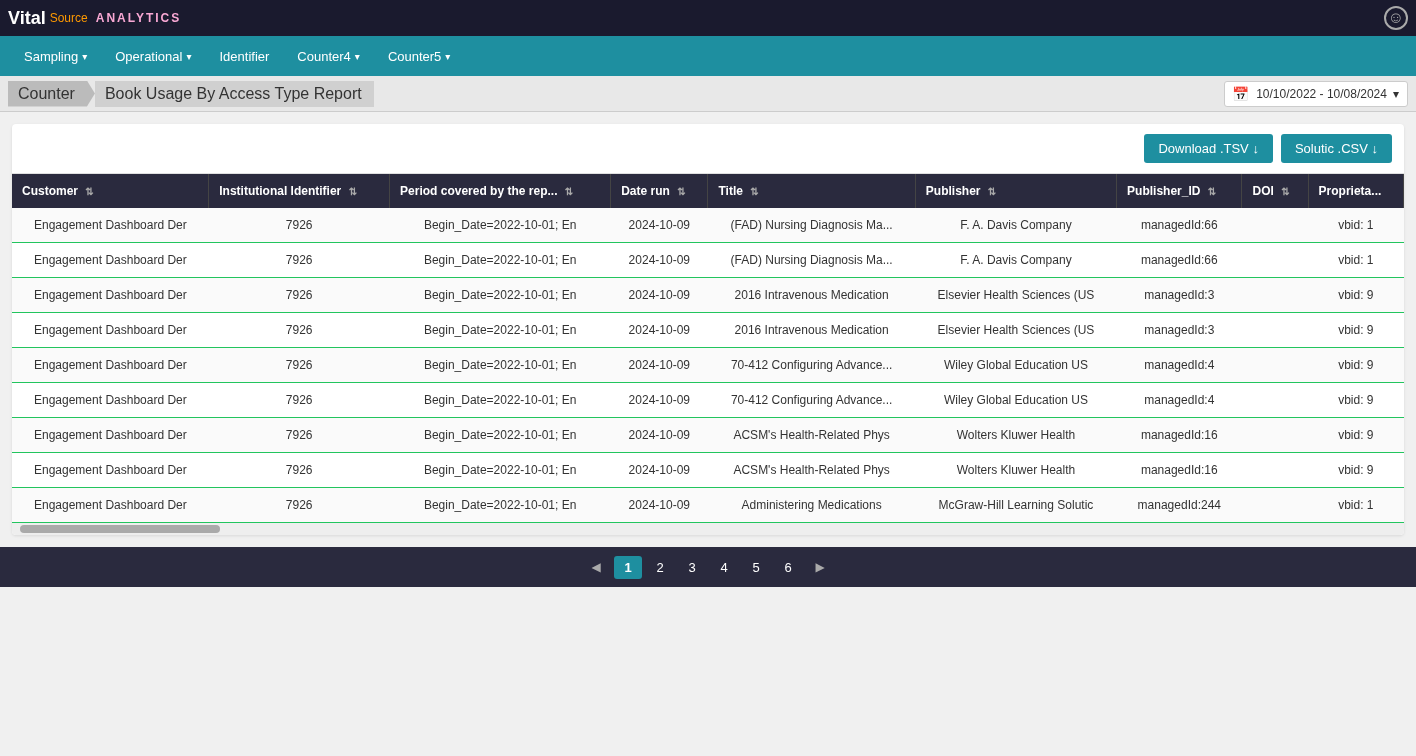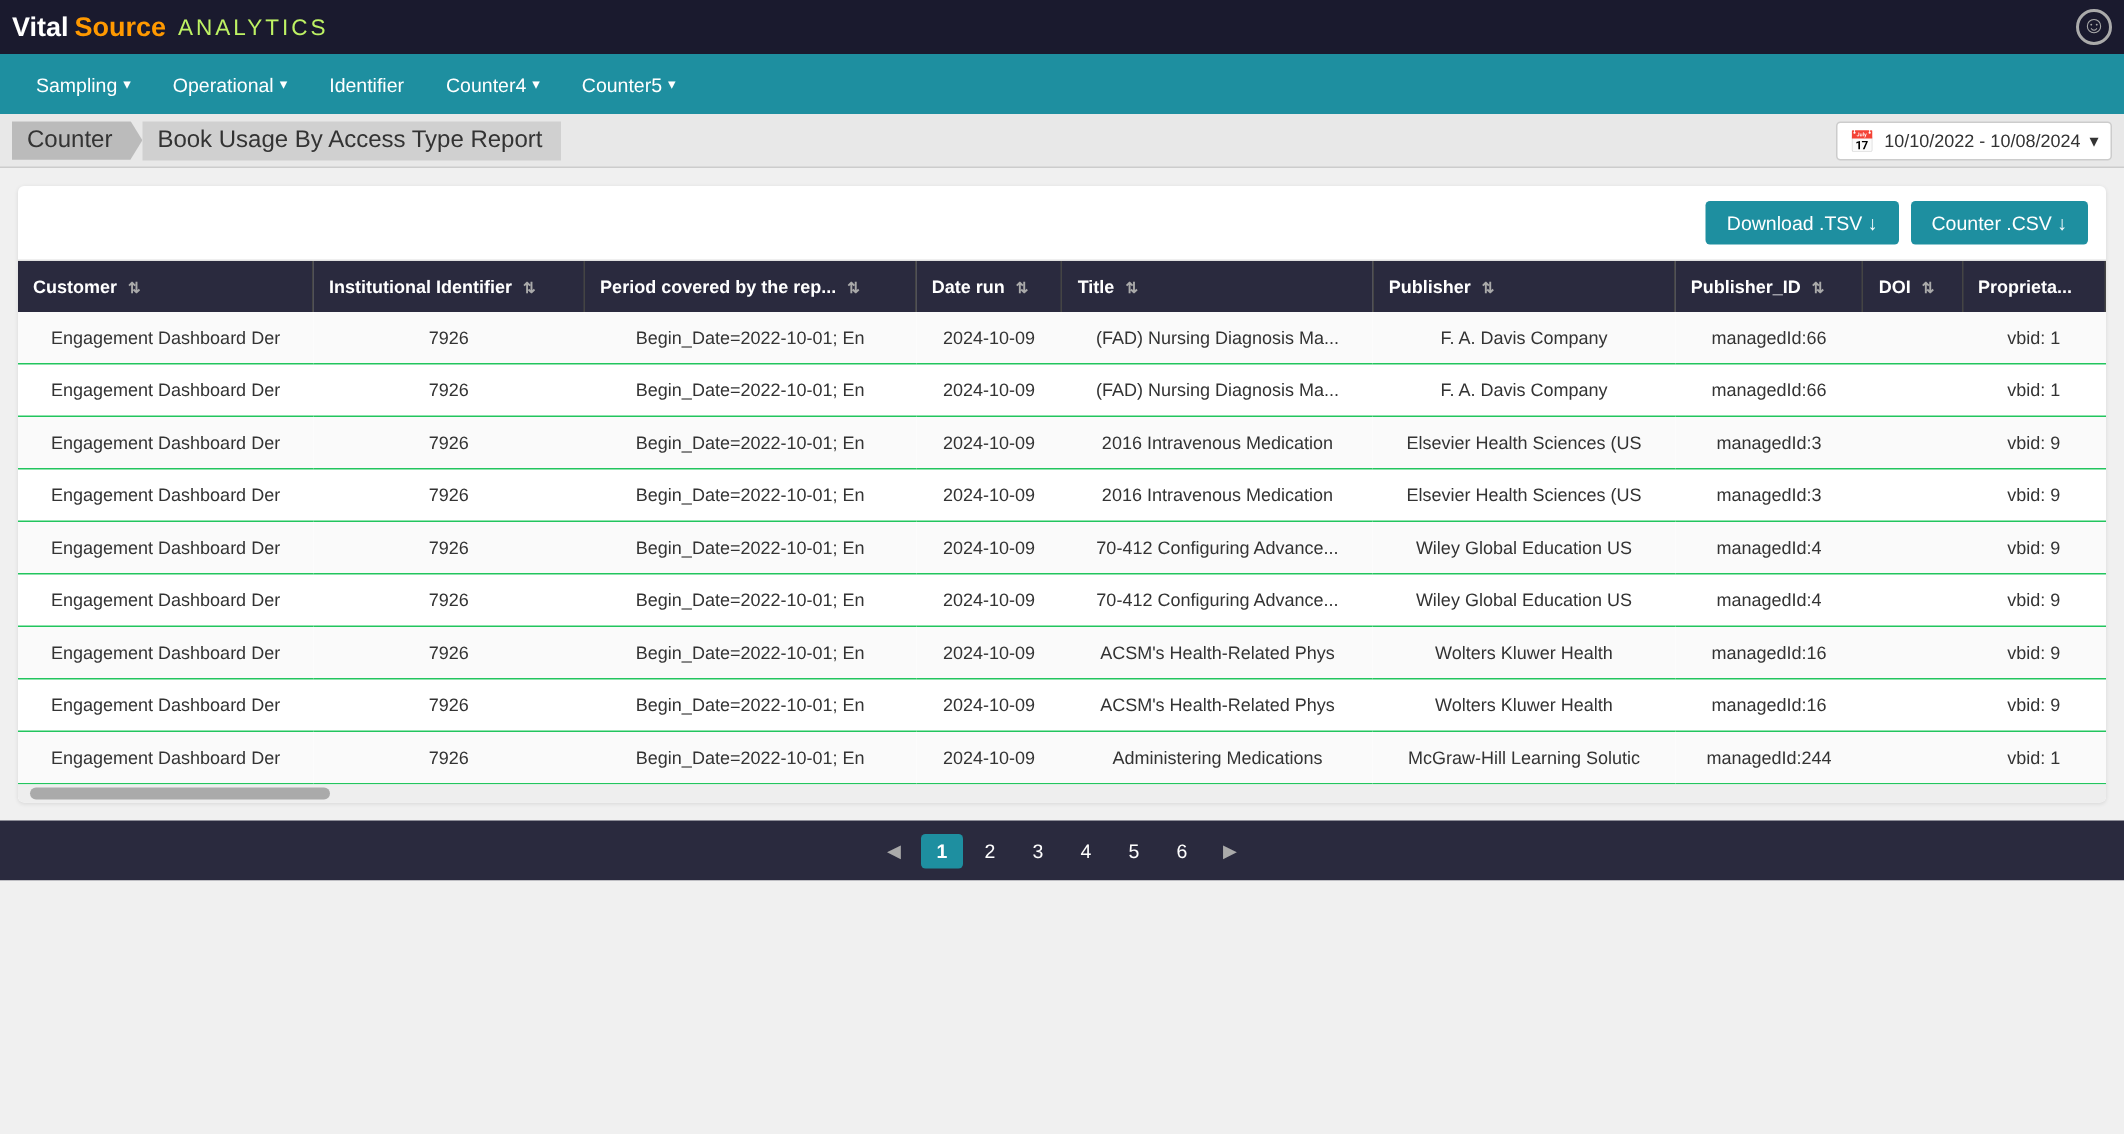--- a/index.html
+++ b/index.html
@@ -13,22 +13,22 @@
       height: 36px;
       padding: 0 8px;
       gap: 8px;
     }
     .top-bar .logo {
       display: flex;
       align-items: center;
       gap: 4px;
     }
     .logo-vital { color: #fff; font-size: 18px; font-weight: bold; }
-    .logo-source { color: #f90; font-size: 18px; font-weight: bold; }
-    .logo-analytics { color: #bef264; font-size: 15px; letter-spacing: 2px; margin-left: 4px; text-transform: uppercase; }
+    .logo-source { color: #f90; font-size: 12px; font-weight: normal; }
+    .logo-analytics { color: #f9a8d4; font-size: 12px; letter-spacing: 2px; margin-left: 4px; text-transform: uppercase; font-weight: bold; }
     .top-bar-right { margin-left: auto; }
     .user-icon {
       width: 24px; height: 24px; border-radius: 50%; border: 2px solid #aaa;
       display: flex; align-items: center; justify-content: center; color: #aaa;
       font-size: 16px;
     }
 
     
     .nav-bar {
       background: #1e8fa0;
@@ -255,21 +255,21 @@
       <span class="cal-icon">📅</span>
       <span>10/10/2022 - 10/08/2024</span>
       <span>▾</span>
     </div>
   </div>
 </div>
 
 <div class="content-area">
   <div class="content-header">
     <button class="btn-download">Download .TSV ↓</button>
-    <button class="btn-download">Counter .CSV ↓</button>
+    <button class="btn-download">Solutic .CSV ↓</button>
   </div>
   <div class="table-wrapper">
     <table>
       <thead>
         <tr>
           <th>Customer <span class="sort-icon">⇅</span></th>
           <th>Institutional Identifier <span class="sort-icon">⇅</span></th>
           <th>Period covered by the rep... <span class="sort-icon">⇅</span></th>
           <th>Date run <span class="sort-icon">⇅</span></th>
           <th>Title <span class="sort-icon">⇅</span></th>

